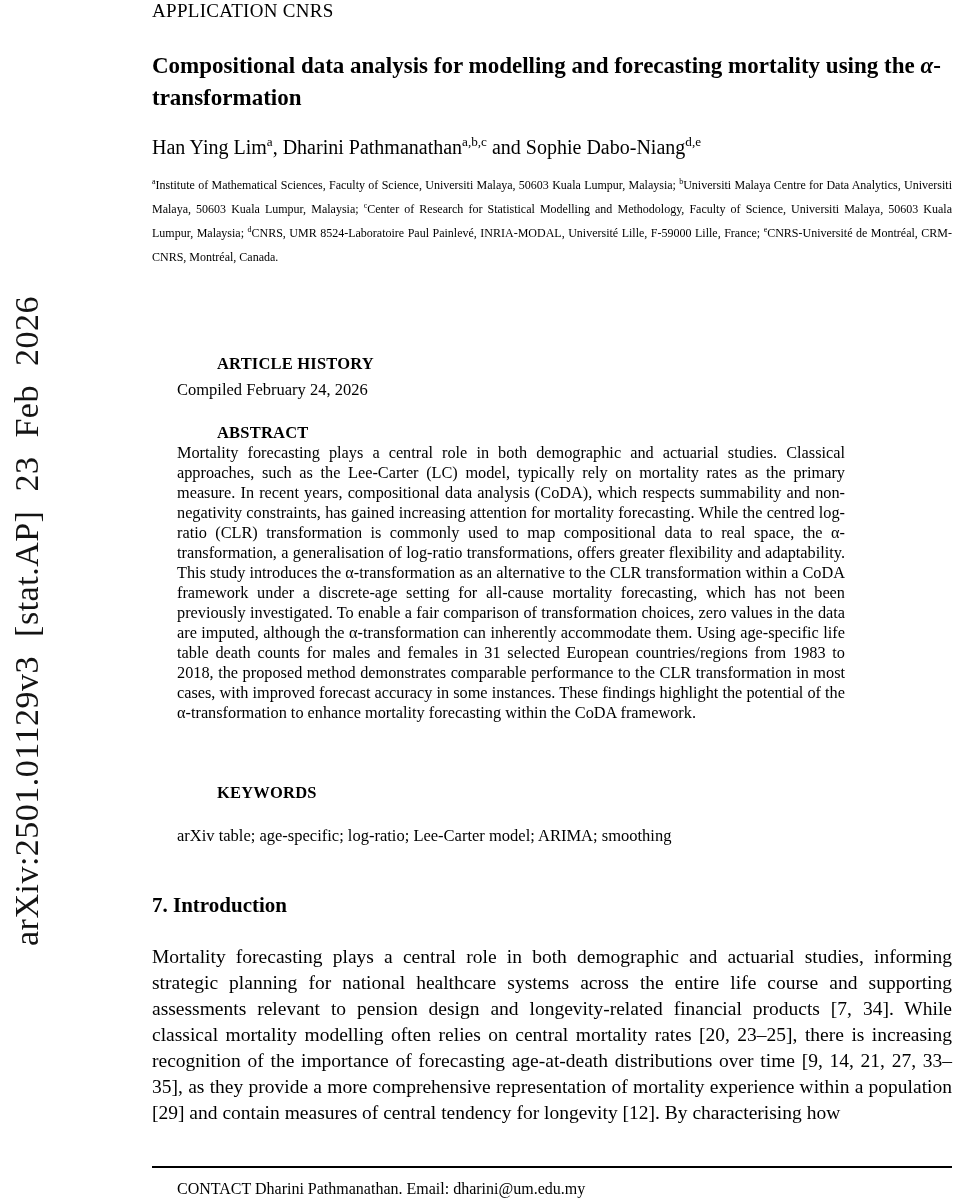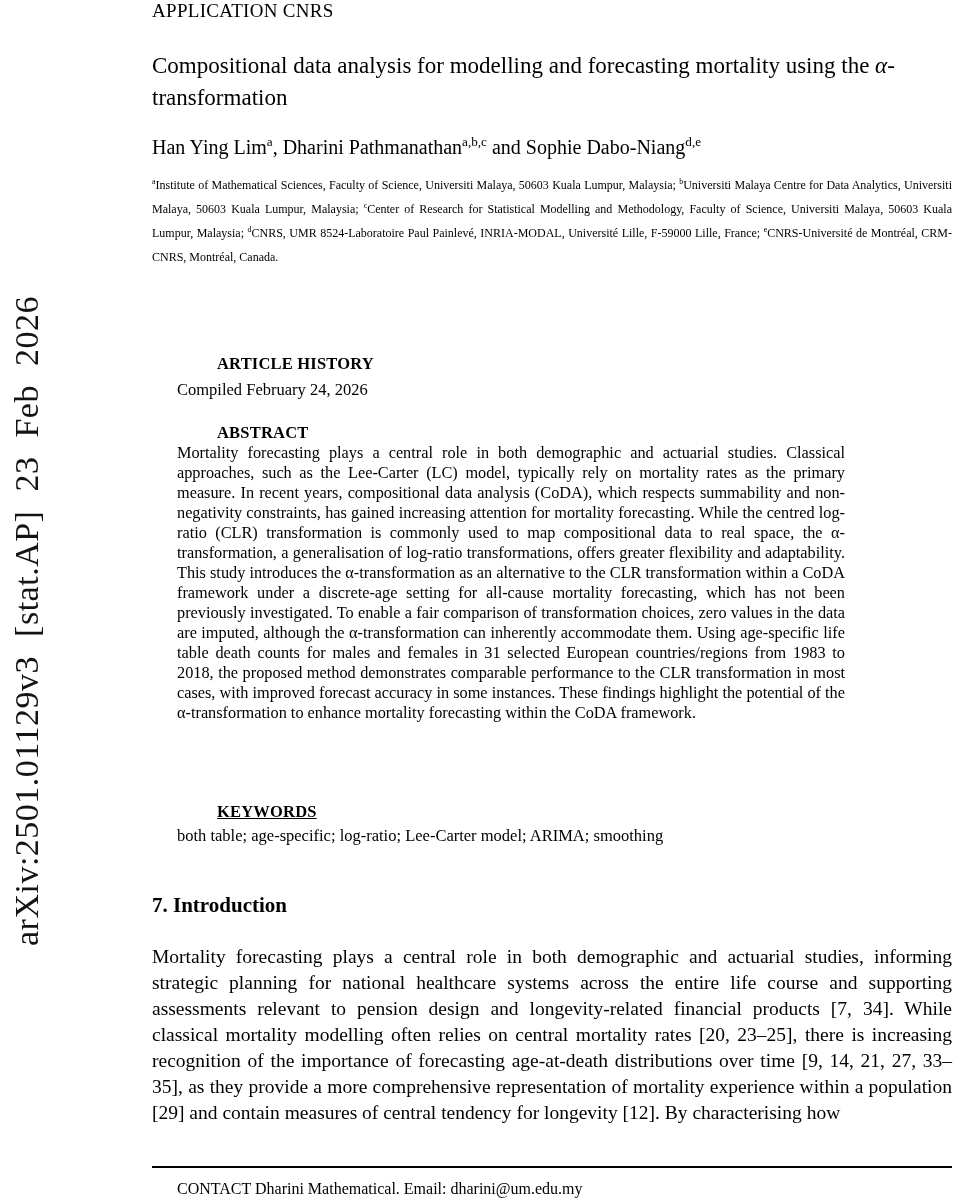--- a/index.html
+++ b/index.html
@@ -30,21 +30,21 @@
     top: 0px;
     font-size: 19px;
     letter-spacing: 0.3px;
   }
   .paper-title {
     position: absolute;
     left: 152px;
     top: 50px;
     width: 808px;
     font-size: 23px;
-    font-weight: normal;
+    font-weight: bold;
     line-height: 32px;
   }
   .paper-title .alpha { font-style: italic; }
   .authors {
     position: absolute;
     left: 152px;
     top: 136px;
     width: 800px;
     font-size: 20px;
   }
@@ -64,21 +64,21 @@
   .abs-head  { position: absolute; left: 177px; top: 423px; }
   .abs-text  {
     position: absolute;
     left: 177px;
     top: 443px;
     width: 668px;
     font-size: 16.3px;
     line-height: 20px;
     text-align: justify;
   }
-  .kw-head   { position: absolute; left: 177px; top: 802px; text-decoration: underline; }
+  .kw-head   { position: absolute; left: 177px; top: 783px; }
   .kw-text   { position: absolute; left: 177px; top: 826px; font-size: 16.5px; }
   .sec-head  {
     position: absolute;
     left: 152px;
     top: 893px;
     font-size: 21px;
     font-weight: bold;
   }
   .intro-par {
     position: absolute;
@@ -118,21 +118,21 @@
 
   <div class="affils"><sup>a</sup><span>Institute of Mathematical Sciences, Faculty of Science, Universiti Malaya, 50603 Kuala Lumpur, Malaysia; </span><sup>b</sup><span>Universiti Malaya Centre for Data Analytics, Universiti Malaya, 50603 Kuala Lumpur, Malaysia; </span><sup>c</sup><span>Center of Research for Statistical Modelling and Methodology, Faculty of Science, Universiti Malaya, 50603 Kuala Lumpur, Malaysia; </span><sup>d</sup><span>CNRS, UMR 8524-Laboratoire Paul Painlevé, INRIA-MODAL, Université Lille, F-59000 Lille, France; </span><sup>e</sup><span>CNRS-Université de Montréal, CRM-CNRS, Montréal, Canada.</span></div>
 
   <div class="block-head ah-head">ARTICLE HISTORY</div>
   <div class="ah-date">Compiled February 24, 2026</div>
 
   <div class="block-head abs-head">ABSTRACT</div>
   <div class="abs-text">Mortality forecasting plays a central role in both demographic and actuarial studies. Classical approaches, such as the Lee-Carter (LC) model, typically rely on mortality rates as the primary measure. In recent years, compositional data analysis (CoDA), which respects summability and non-negativity constraints, has gained increasing attention for mortality forecasting. While the centred log-ratio (CLR) transformation is commonly used to map compositional data to real space, the α-transformation, a generalisation of log-ratio transformations, offers greater flexibility and adaptability. This study introduces the α-transformation as an alternative to the CLR transformation within a CoDA framework under a discrete-age setting for all-cause mortality forecasting, which has not been previously investigated. To enable a fair comparison of transformation choices, zero values in the data are imputed, although the α-transformation can inherently accommodate them. Using age-specific life table death counts for males and females in 31 selected European countries/regions from 1983 to 2018, the proposed method demonstrates comparable performance to the CLR transformation in most cases, with improved forecast accuracy in some instances. These findings highlight the potential of the α-transformation to enhance mortality forecasting within the CoDA framework.</div>
 
   <div class="block-head kw-head">KEYWORDS</div>
-  <div class="kw-text">both table; age-specific; log-ratio; Lee-Carter model; ARIMA; smoothing</div>
+  <div class="kw-text">arXiv table; age-specific; log-ratio; Lee-Carter model; ARIMA; smoothing</div>
 
   <div class="sec-head">7. Introduction</div>
   <div class="intro-par">Mortality forecasting plays a central role in both demographic and actuarial studies, informing strategic planning for national healthcare systems across the entire life course and supporting assessments relevant to pension design and longevity-related financial products [7, 34]. While classical mortality modelling often relies on central mortality rates [20, 23–25], there is increasing recognition of the importance of forecasting age-at-death distributions over time [9, 14, 21, 27, 33–35], as they provide a more comprehensive representation of mortality experience within a population [29] and contain measures of central tendency for longevity [12]. By characterising how</div>
 
   <div class="foot-rule"></div>
-  <div class="contact">CONTACT Dharini Mathematical. Email: dharini@um.edu.my</div>
+  <div class="contact">CONTACT Dharini Pathmanathan. Email: dharini@um.edu.my</div>
 
 </div>
 
 </body></html>

